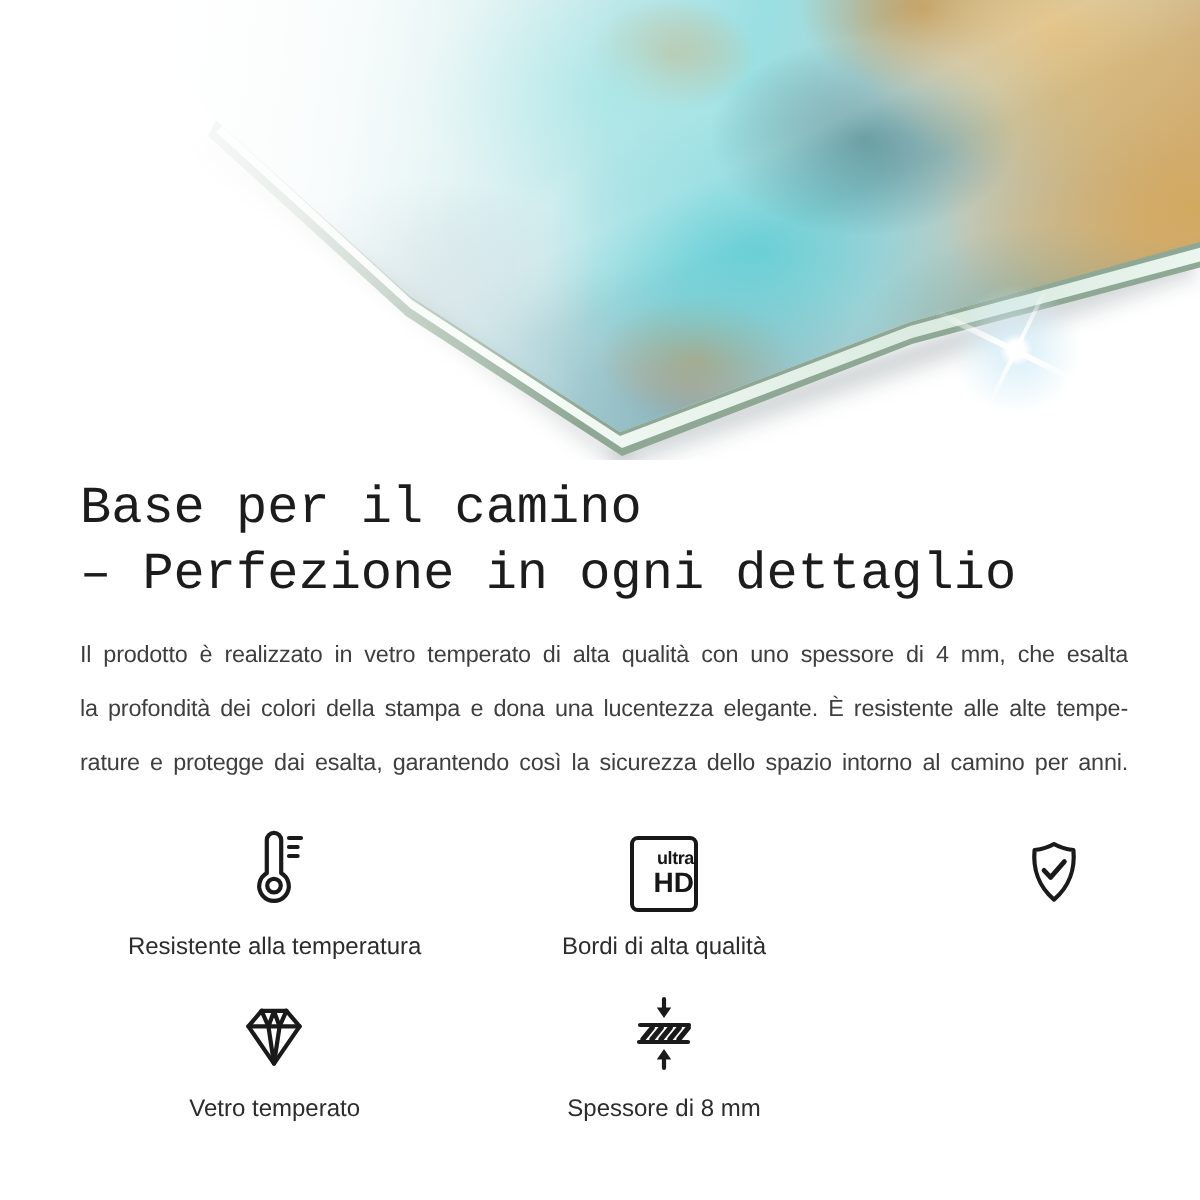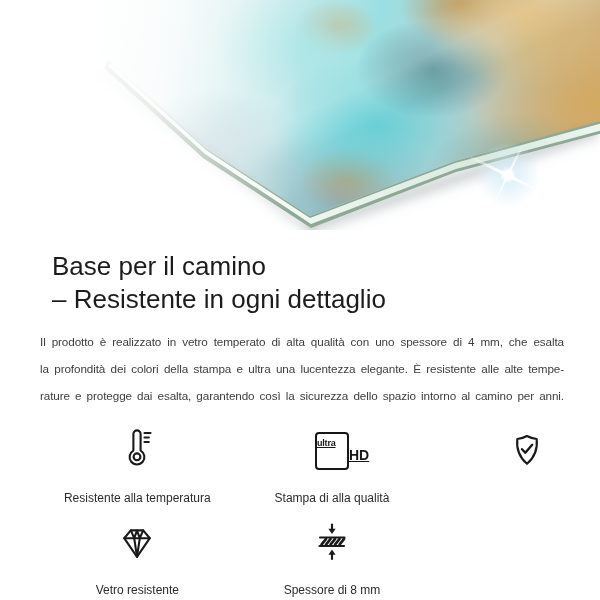--- a/index.html
+++ b/index.html
@@ -66,41 +66,41 @@
     background:radial-gradient(circle at 50% 50%, rgba(255,255,255,1) 0 5%, rgba(214,238,248,.75) 12%, rgba(255,255,255,0) 46%);
   }
   .sparkle .ray { position:absolute; background:linear-gradient(90deg, rgba(255,255,255,0), rgba(255,255,255,.95) 40% 60%, rgba(255,255,255,0)); }
   .ray-a { left:5px;  top:48.5px; width:90px; height:3px; transform:rotate(26deg); }
   .ray-b { left:15px; top:49px;  width:70px; height:2px; transform:rotate(-64deg); }
   .sparkle .core { position:absolute; left:44px; top:44px; width:12px; height:12px; border-radius:50%;
     background:radial-gradient(circle, #fff 0 35%, rgba(255,255,255,0) 72%); }
 
   
   .content { padding:8px 36px 0 40px; }
-  .title { font-family:Liberation Sans, sans-serif; font-weight:400; color:#1c1c1c;
-           font-size:26px; line-height:33px; margin:12px; }
+  .title { font-family:Liberation Mono, monospace; font-weight:400; color:#1c1c1c;
+           font-size:26px; line-height:33px; margin:0; }
   .intro { margin-top:10px; width:524px; }
   .intro .line {
     font-size:11.7px; letter-spacing:-0.1px; color:#3e3e3e; line-height:27px;
     white-space:nowrap; text-align:justify; text-align-last:justify; overflow:hidden;
   }
 
   
   .features { width:584px; margin:15px auto 0; display:grid; grid-template-columns:repeat(3,1fr); row-gap:17px; }
   .feature { display:flex; flex-direction:column; align-items:center; }
   .icon-box { height:46px; display:flex; align-items:flex-end; justify-content:center; }
   .row2 .icon-box { height:40px; }
-  .feature .label { margin-top:21px; font-size:12px; color:#2c2c2c; line-height:14px; }
+  .feature .label { margin-top:10px; font-size:12px; color:#2c2c2c; line-height:14px; }
 
   .ico { stroke:#1a1a1a; fill:none; stroke-width:2.1; stroke-linecap:round; stroke-linejoin:round; }
   .ico .fill { fill:#1a1a1a; stroke:none; }
 
   .uhd-box {
     width:30px; height:34px; border:2.3px solid #171717; border-radius:4px;
-    display:flex; flex-direction:column; align-items:flex-start; justify-content:center; color:#171717;text-decoration:underline;
+    display:flex; flex-direction:column; align-items:flex-end; justify-content:center; color:#171717;
   }
   .uhd-box .u  { font-size:9px;  font-weight:700; line-height:9px;  letter-spacing:-0.2px; }
   .uhd-box .hd { font-size:14px; font-weight:800; line-height:15px;padding-left:32px; }
 
   .edge-shape {
     width:36px; height:36px;
     background:repeating-linear-gradient(135deg, #171717 0 4px, transparent 4px 8.6px);
     clip-path:polygon(0 100%, 100% 0, 100% 100%);
   }
 </style>
@@ -118,26 +118,26 @@
     <div class="glow"></div>
     <div class="ray ray-a"></div>
     <div class="ray ray-b"></div>
     <div class="core"></div>
   </div>
 </div>
 
 <div class="content">
   <h1 class="title">
     <div>Base per il camino</div>
-    <div>– Resistente in ogni dettaglio</div>
+    <div>– Perfezione in ogni dettaglio</div>
   </h1>
 
   <div class="intro">
     <div class="line">Il prodotto è realizzato in vetro temperato di alta qualità con uno spessore di 4 mm, che esalta</div>
-    <div class="line">la profondità dei colori della stampa e ultra una lucentezza elegante. È resistente alle alte tempe-</div>
+    <div class="line">la profondità dei colori della stampa e dona una lucentezza elegante. È resistente alle alte tempe-</div>
     <div class="line">rature e protegge dai esalta, garantendo così la sicurezza dello spazio intorno al camino per anni.</div>
   </div>
 
   <div class="features">
 
     <div class="feature">
       <div class="icon-box">
         <svg class="ico" width="40" height="44" viewBox="0 0 40 44">
           <path d="M16.4 24.6 V8 a3.6 3.6 0 0 1 7.2 0 V24.6 a7.4 7.4 0 1 1 -7.2 0 Z"></path>
           <circle cx="20" cy="30.8" r="3.4"></circle>
@@ -149,42 +149,42 @@
       <div class="label">Resistente alla temperatura</div>
     </div>
 
     <div class="feature">
       <div class="icon-box">
         <div class="uhd-box">
           <span class="u">ultra</span>
           <span class="hd">HD</span>
         </div>
       </div>
-      <div class="label">Stampa di alla qualità</div>
+      <div class="label">Bordi di alta qualità</div>
     </div>
 
     <div class="feature">
       <div class="icon-box">
         <svg class="ico" width="40" height="40" viewBox="0 0 40 40">
           <path d="M10.3 9 C14 8.6 17.1 7.7 20 6 C22.9 7.7 26 8.6 29.7 9 C30.6 18 27.8 27.2 20 33.8 C12.2 27.2 9.4 18 10.3 9 Z"></path>
           <path d="M15 19.2 L18.3 22.7 L25.2 14.8" style="stroke-width:2.4"></path>
         </svg>
       </div>
     </div>
 
     <div class="feature row2">
       <div class="icon-box">
         <svg class="ico" width="40" height="38" viewBox="0 0 40 38">
           <path d="M7.2 14.2 L13.8 6.4 H26.2 L32.8 14.2 L20 32.8 Z"></path>
           <line x1="7.2" y1="14.2" x2="32.8" y2="14.2"></line>
           <path d="M13.8 6.4 L17.2 14.2 L20 6.6 L22.8 14.2 L26.2 6.4"></path>
           <path d="M17.2 14.2 L20 32.8 M22.8 14.2 L20 32.8"></path>
         </svg>
       </div>
-      <div class="label">Vetro resistente</div>
+      <div class="label">Vetro temperato</div>
     </div>
 
 
     <div class="feature row2">
       <div class="icon-box">
         <svg class="ico" width="40" height="40" viewBox="0 0 40 40">
           <line x1="20" y1="2.5" x2="20" y2="8"></line>
           <path class="fill" d="M16.4 6.8 L20 12 L23.6 6.8 Z"></path>
           <line x1="8" y1="15.5" x2="32.5" y2="15.5"></line>
           <line x1="7.5" y1="24" x2="32" y2="24"></line>

